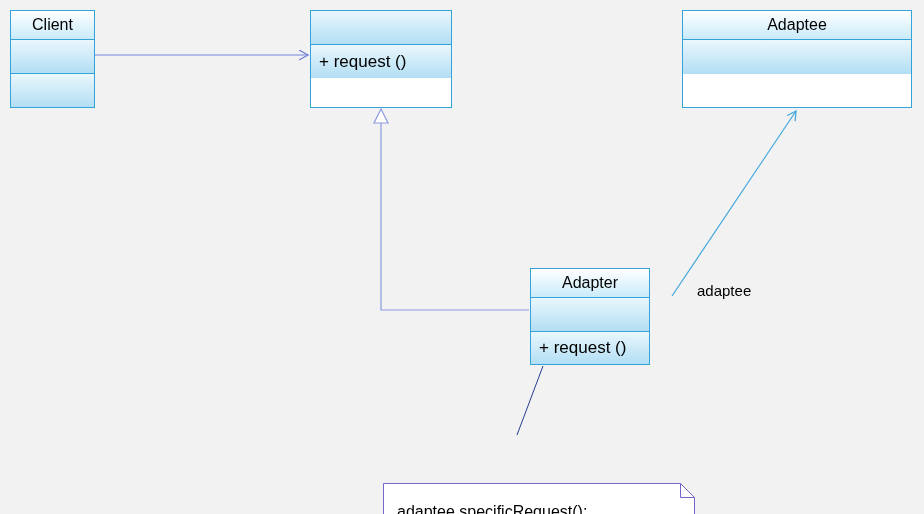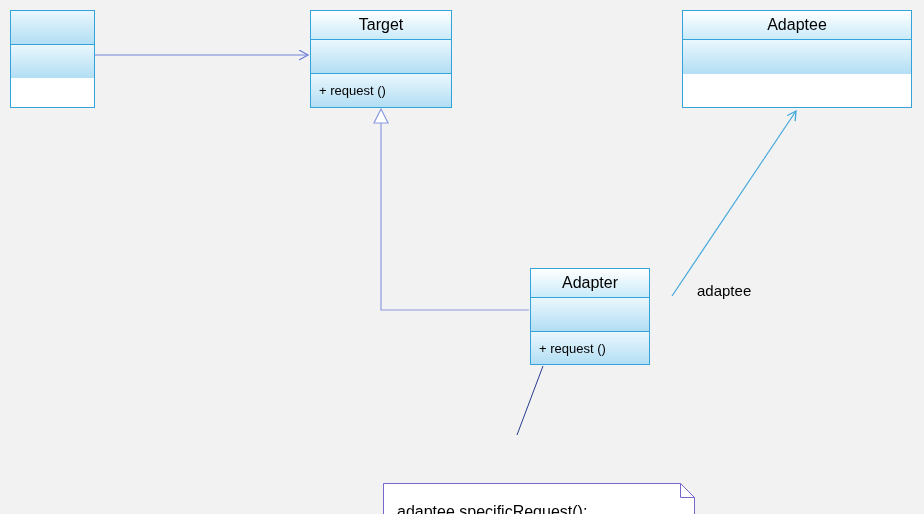--- a/index.html
+++ b/index.html
@@ -22,21 +22,21 @@
   .row { width:100%; border-bottom:1px solid #33a3da; }
   .row:last-child { border-bottom:none; }
   .title {
     display:flex; align-items:center; justify-content:center;
     font-size:16px; color:#000;
     background:linear-gradient(#ffffff, #c9ebfa);
   }
   .comp { background:linear-gradient(#eaf7fd, #b2def4); }
   .method {
     display:flex; align-items:center;
-    padding-left:8px; font-size:13px; color:#000;
+    padding-left:8px; font-size:17px; color:#000;
     background:linear-gradient(#eaf7fd, #b2def4);
   }
   .h29 { height:29px; }
   .h32 { height:32px; } .h33 { height:33px; } .h34 { height:34px; }
 
   .assoc-label {
     position:absolute;
     font-size:15px; color:#000;
     background:transparent;
   }
@@ -68,26 +68,26 @@
 
     <polyline points="381,123 381,310 529,310" fill="none" stroke="#8b9add" stroke-width="1.2"></polyline>
     <polygon points="381,109 374,123 388,123" fill="#ffffff" stroke="#8b9add" stroke-width="1.2"></polygon>
 
     <line x1="672" y1="296" x2="796" y2="111" stroke="#41a8dd" stroke-width="1.2" marker-end="url(#arrowCyan)"></line>
 
     <line x1="543" y1="366" x2="517" y2="435" stroke="#283c8f" stroke-width="1"></line>
   </svg>
 
   <div class="uml-class" style="left:10px; top:10px; width:85px; height:98px;">
+    <div class="row title h29">Client</div>
     <div class="row comp h34"></div>
     <div class="row comp h33"></div>
   </div>
 
   <div class="uml-class" style="left:310px; top:10px; width:142px; height:98px;">
-    <div class="row title h29">Target</div>
     <div class="row comp h34"></div>
     <div class="row method h33">+ request ()</div>
   </div>
 
   <div class="uml-class" style="left:682px; top:10px; width:230px; height:98px;">
     <div class="row title h29">Adaptee</div>
     <div class="row comp h34"></div>
   </div>
 
   <div class="uml-class" style="left:530px; top:268px; width:120px; height:97px;">

